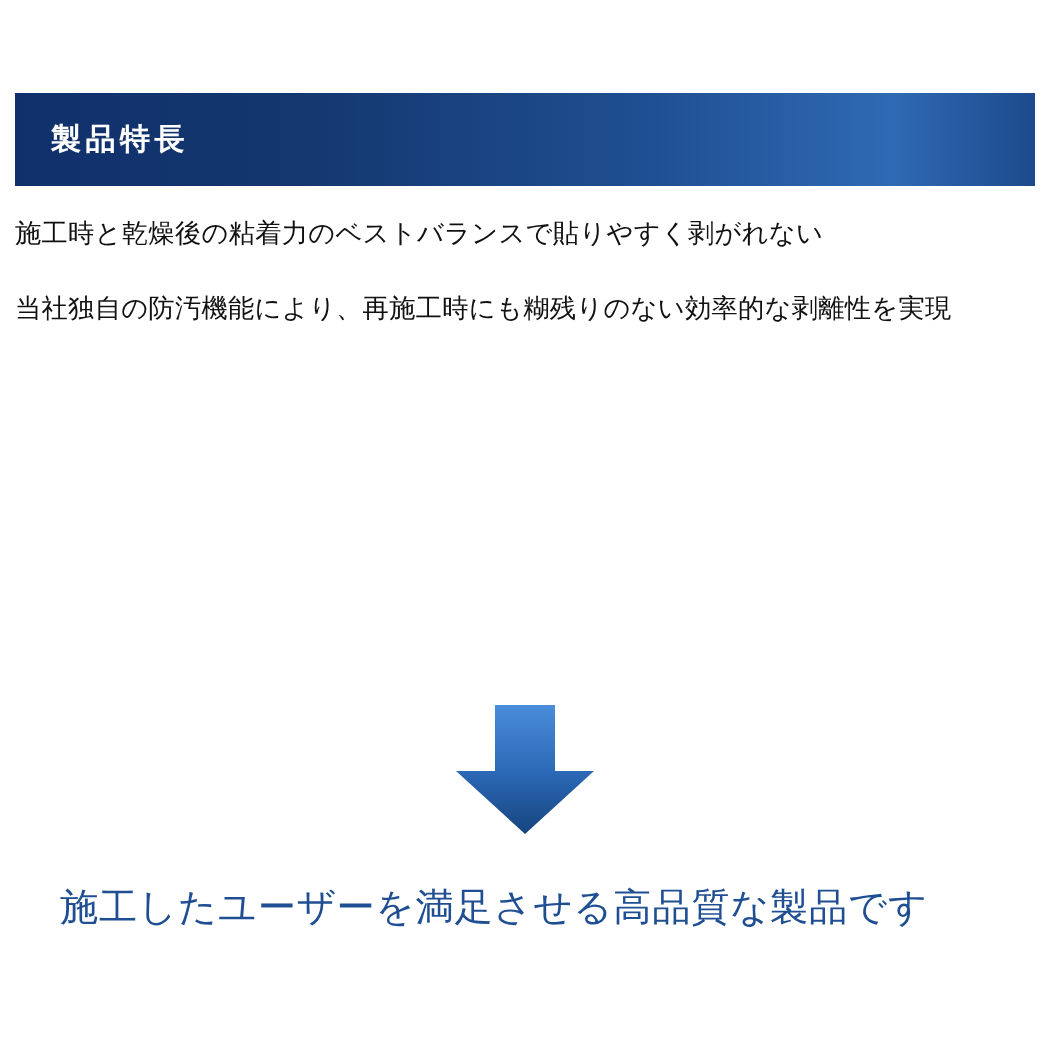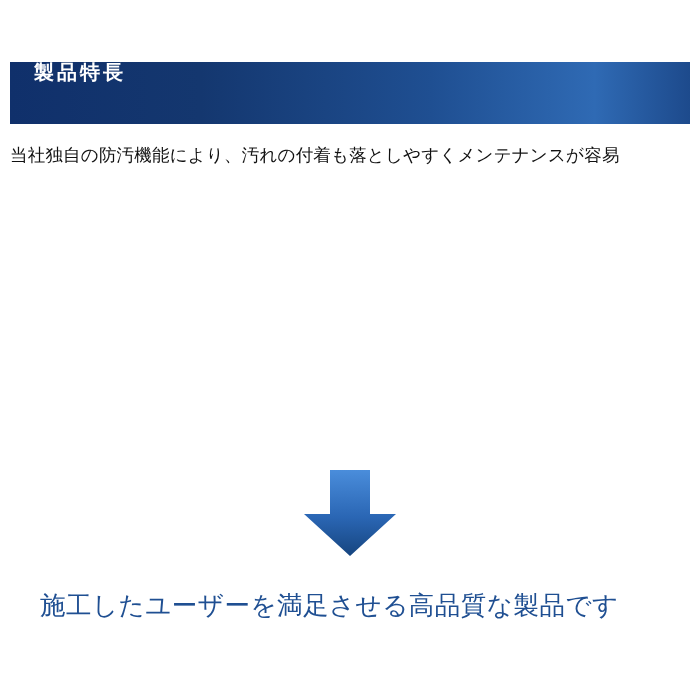--- a/index.html
+++ b/index.html
@@ -30,20 +30,21 @@
     padding: 0;
   }
   .header-bar {
     position: absolute;
     left: 10px;
     top: 62px;
     width: 680px;
     height: 62px;
     background: linear-gradient(to right, #10306b 0%, #14376f 28%, #1f4f92 62%, #2f6ab4 86%, #1d4a8c 100%);
     display: flex;
+    align-items: center;
   }
   .header-title {
     color: #ffffff;
     font-size: 20px;
     font-weight: bold;
     letter-spacing: 3px;
     padding-left: 24px;
     line-height: 1;
   }
   .features {
@@ -90,21 +91,22 @@
 <body>
 
 <div class="page">
   <div class="content">
 
     <div class="header-bar">
       <div class="header-title">製品特長</div>
     </div>
 
     <div class="features">
-      <p class="feature-line">当社独自の防汚機能により、汚れの付着も落としやすくメンテナンスが容易</p>
+      <p class="feature-line">施工時と乾燥後の粘着力のベストバランスで貼りやすく剥がれない</p>
+      <p class="feature-line">当社独自の防汚機能により、再施工時にも糊残りのない効率的な剥離性を実現</p>
     </div>
 
     <div class="arrow-wrap">
       <svg class="arrow" viewBox="0 0 96 86">
         <defs>
           <linearGradient id="arrowGrad" x1="0" y1="0" x2="0" y2="1">
             <stop offset="0%" stop-color="#4a8ddb"></stop>
             <stop offset="55%" stop-color="#2a66b4"></stop>
             <stop offset="100%" stop-color="#16457f"></stop>
           </linearGradient>

